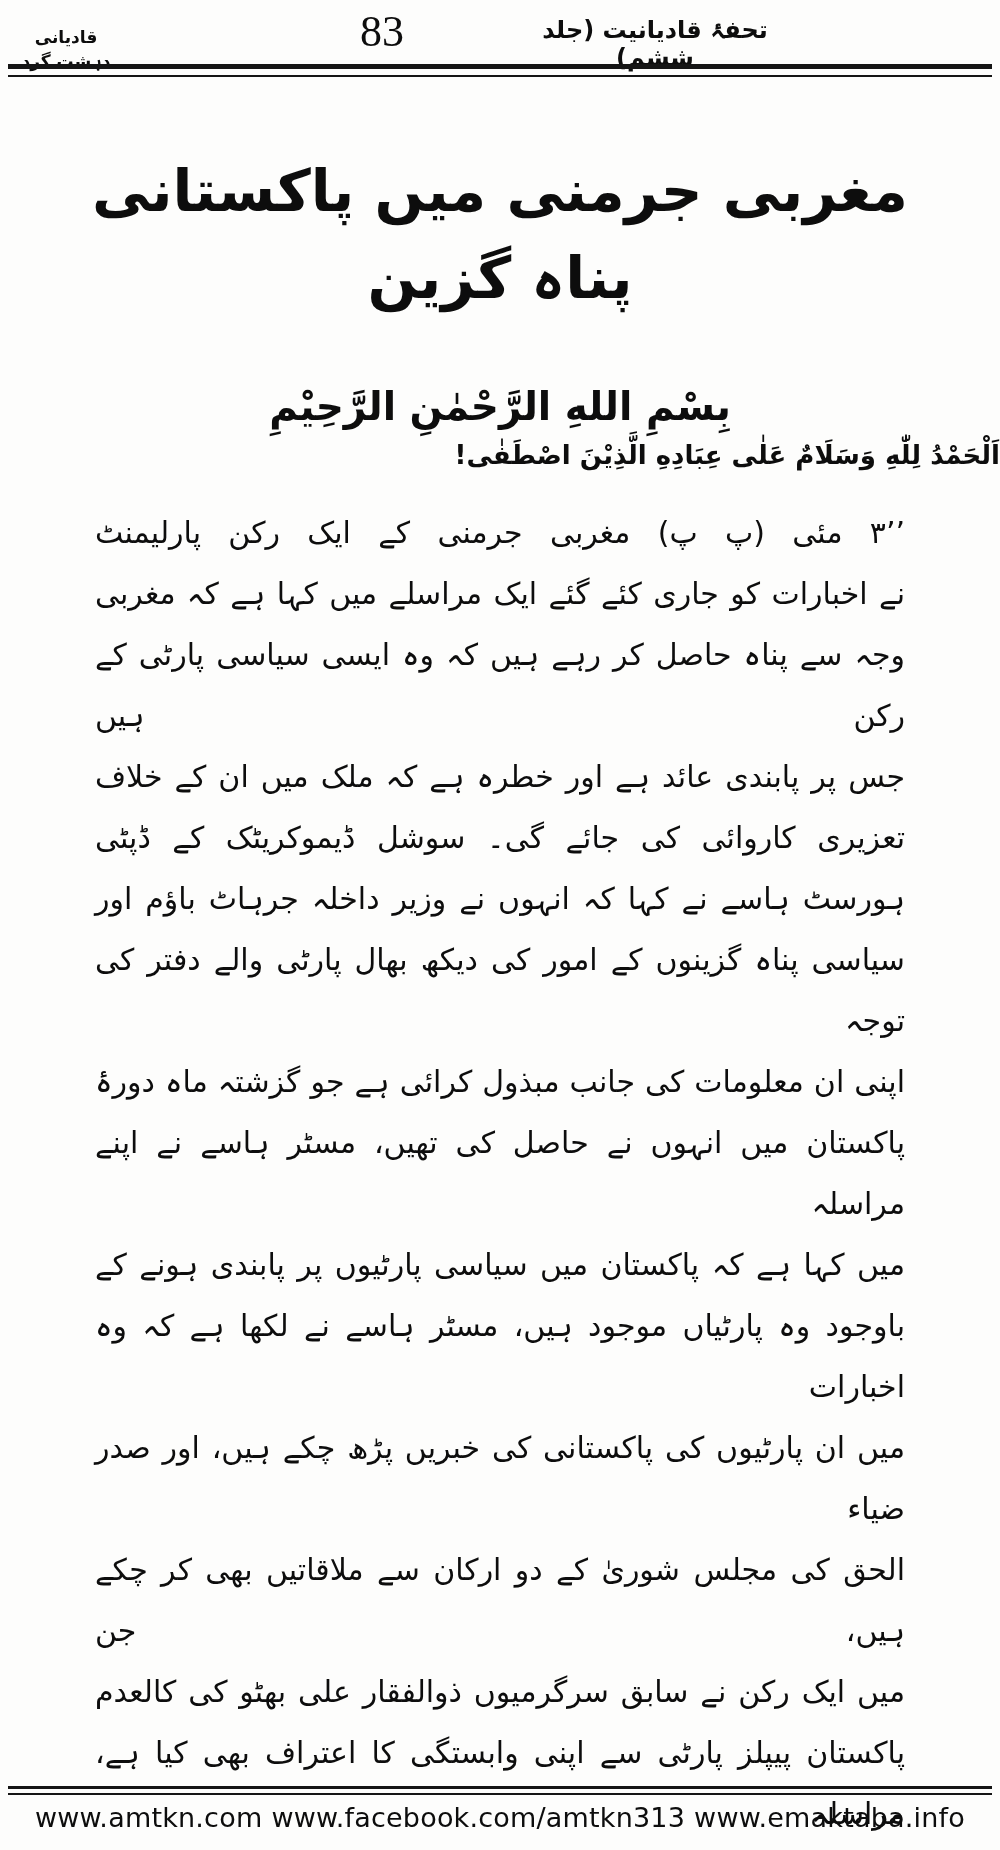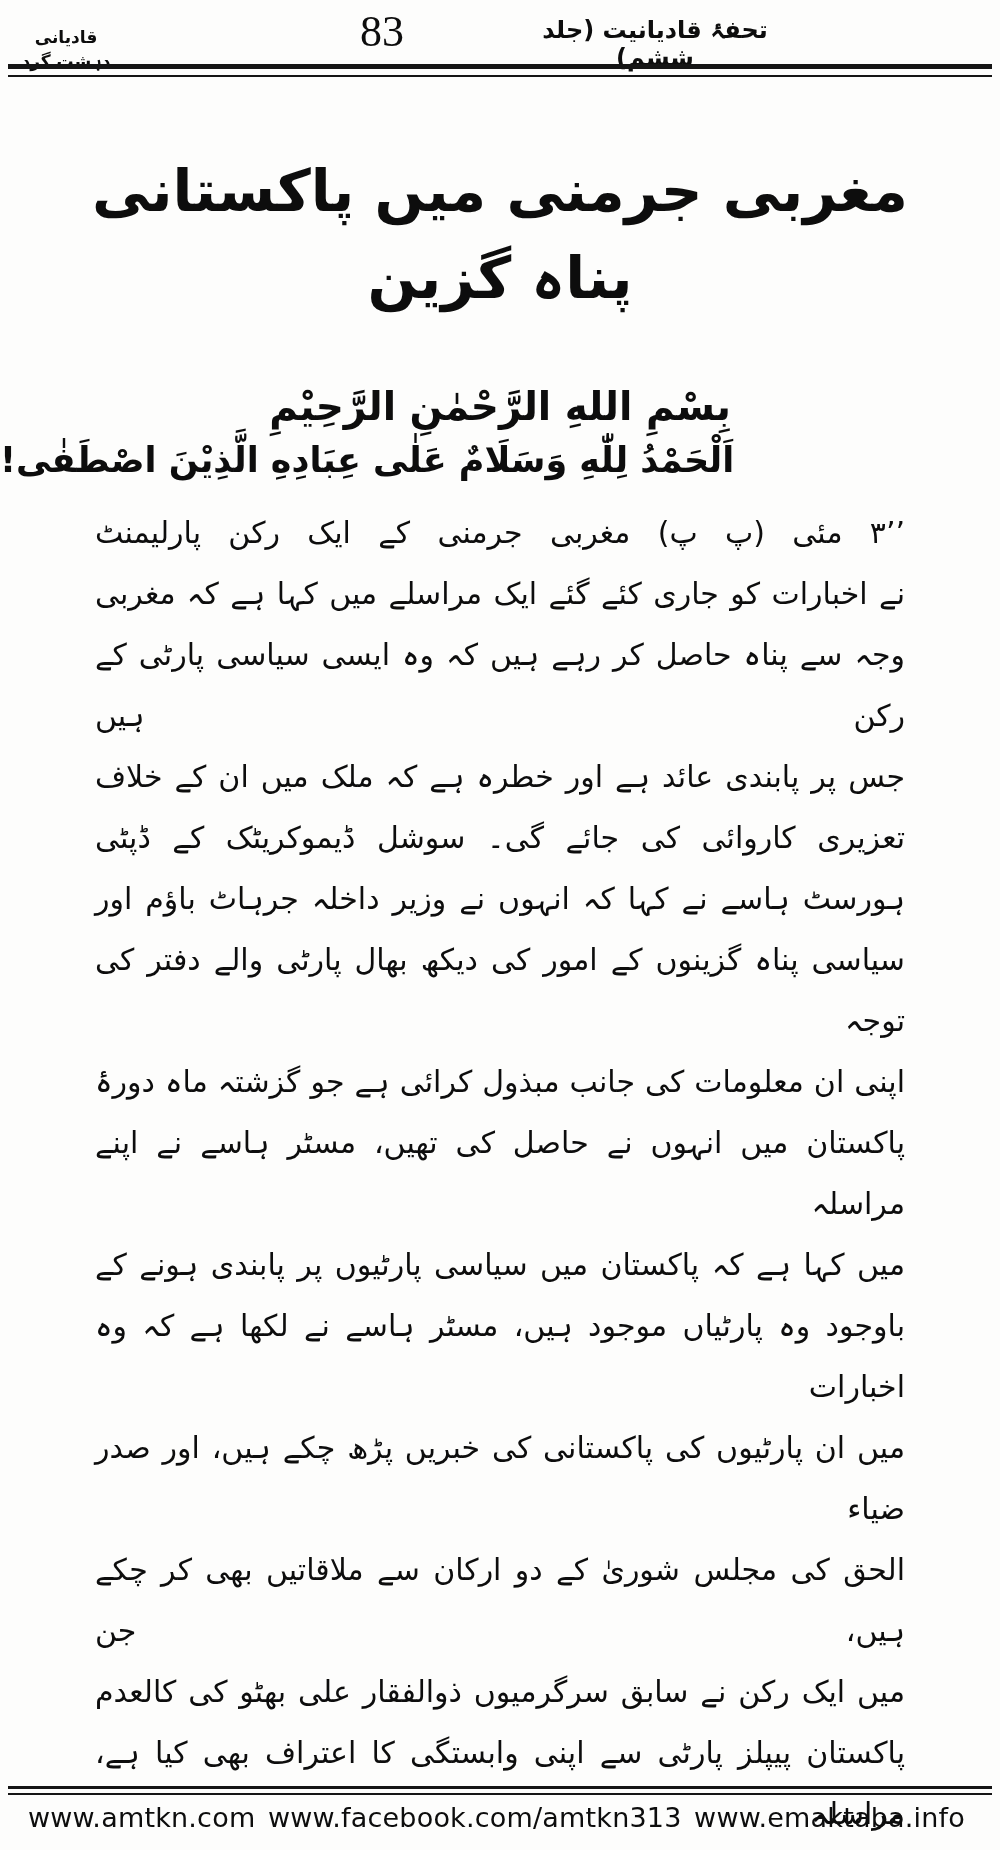--- a/index.html
+++ b/index.html
@@ -40,38 +40,38 @@
     direction: rtl; text-align: center;
     font-size: 58px; font-weight: bold; line-height: 1.5;
   }
   .basmala {
     position: absolute; top: 384px; left: 0; right: 0;
     direction: rtl; text-align: center;
     font-size: 39px; font-weight: bold;
   }
   .tahmid {
     position: absolute; top: 440px; left: 0; right: 0;
-    direction: rtl; text-align: left;
-    font-size: 35px; font-weight: bold;
+    direction: rtl; text-align: right;
+    font-size: 26px; font-weight: bold;
   }
   .body-text {
     position: absolute; top: 502px; left: 95px; right: 95px;
     direction: rtl;
   }
   .body-line {
     font-size: 30px; line-height: 61px;
     text-align: justify; text-align-last: justify;
   }
   
   .rule-foot-thick { top: 1786px; height: 3px; }
   .rule-foot-thin  { top: 1793px; height: 2px; }
   .footer {
     position: absolute; top: 1802px; left: 0; right: 0;
     display: flex; justify-content: space-between;
-    padding: 0 35px 0 28px;
+    padding: 0 35px 0 35px;
     font-size: 27px; letter-spacing: 0.2px;
   }
 </style>
 </head>
 <body>
 
 <div class="page">
 
   <div class="spine-title">قادیانی دہشت گرد</div>
   <div class="page-number">83</div>

